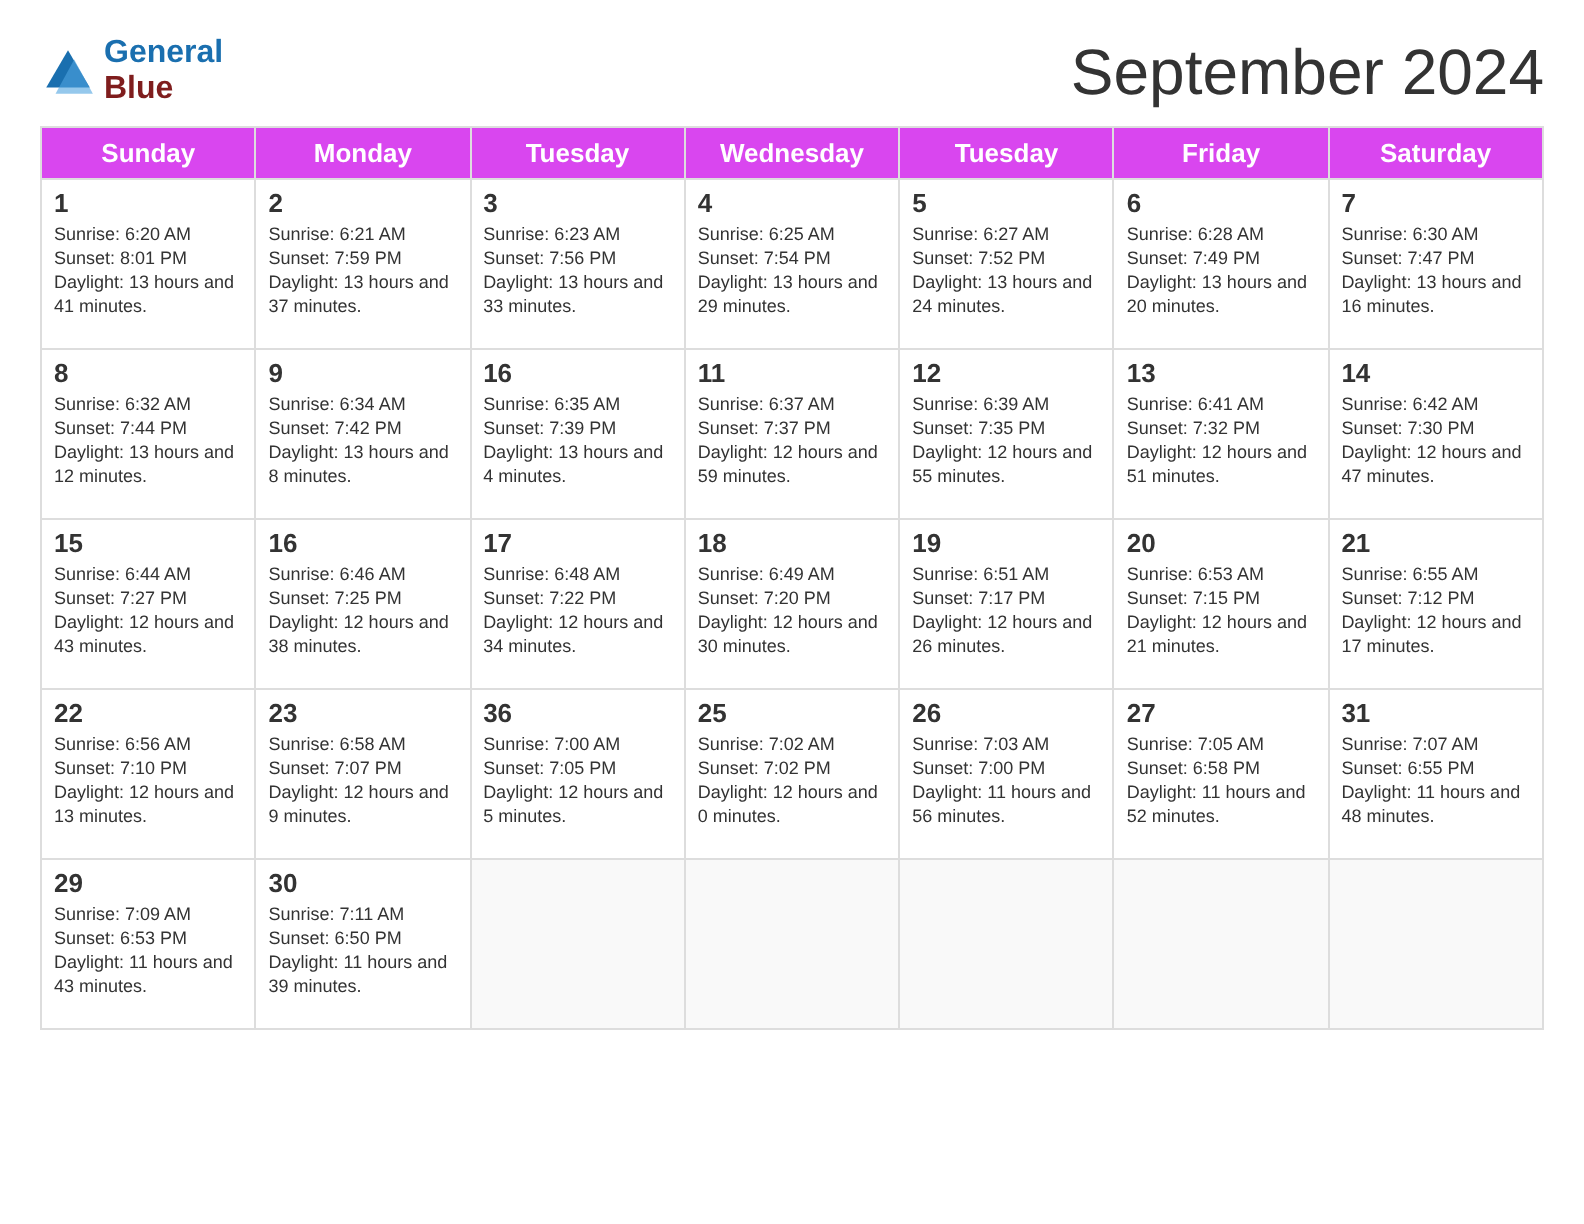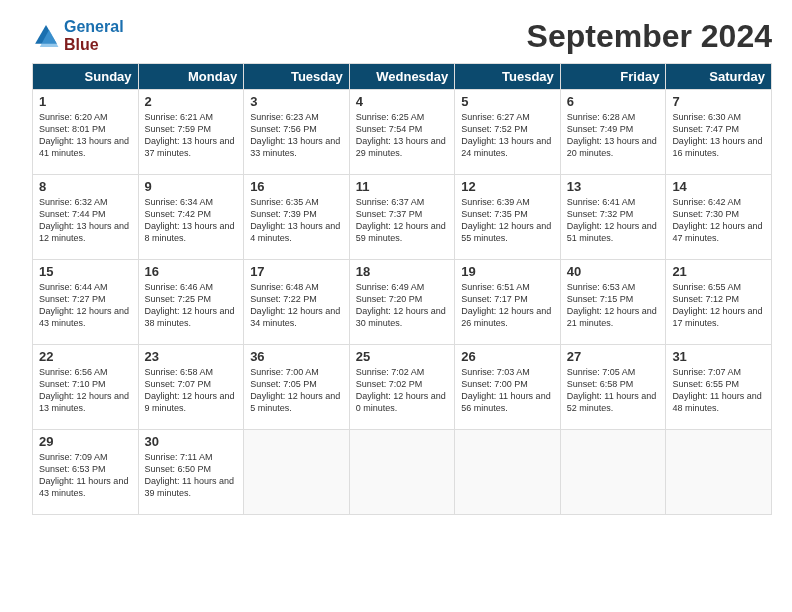--- a/index.html
+++ b/index.html
@@ -6,21 +6,21 @@
     body {
       font-family: Arial, sans-serif;
       background: #fff;
       width: 792px;
       height: 612px;
       overflow: hidden;
     }
     .page {
       width: 792px;
       min-height: 612px;
-      padding: 18px 20px 10px 32px;
+      padding: 18px 20px 10px 20px;
     }
     .header {
       display: flex;
       justify-content: space-between;
       align-items: flex-start;
       margin-bottom: 8px;
     }
     .logo {
       display: flex;
       align-items: center;
@@ -37,36 +37,36 @@
     }
     .logo-icon {
       width: 28px;
       height: 28px;
     }
     .title-block {
       text-align: right;
     }
     .month-title {
       font-size: 32px;
-      font-weight: bold;
+      font-weight: normal;
       color: #333;
     }
     .location {
       font-size: 14px;
       color: #555;
     }
     table {
       width: 100%;
       border-collapse: collapse;
       table-layout: fixed;
     }
     .day-header {
-      background: #0c4a6e;
+      background: #d946ef;
       color: #fff;
-      text-align: right;
+      text-align: center;
       padding: 5px 6px;
       font-size: 13px;
       font-weight: bold;
       border: 1px solid #ddd;
     }
     .cal-cell {
       vertical-align: top;
       border: 1px solid #ddd;
       padding: 4px 6px;
       font-size: 9.5px;
@@ -196,21 +196,21 @@
           </td>
           <td class="cal-cell">
             <div class="day-num">18</div>
             <div class="cell-text">Sunrise: 6:49 AM<br>Sunset: 7:20 PM<br>Daylight: 12 hours and 30 minutes.</div>
           </td>
           <td class="cal-cell">
             <div class="day-num">19</div>
             <div class="cell-text">Sunrise: 6:51 AM<br>Sunset: 7:17 PM<br>Daylight: 12 hours and 26 minutes.</div>
           </td>
           <td class="cal-cell">
-            <div class="day-num">40</div>
+            <div class="day-num">20</div>
             <div class="cell-text">Sunrise: 6:53 AM<br>Sunset: 7:15 PM<br>Daylight: 12 hours and 21 minutes.</div>
           </td>
           <td class="cal-cell">
             <div class="day-num">21</div>
             <div class="cell-text">Sunrise: 6:55 AM<br>Sunset: 7:12 PM<br>Daylight: 12 hours and 17 minutes.</div>
           </td>
         </tr>
         <tr>
           <td class="cal-cell">
             <div class="day-num">22</div>

